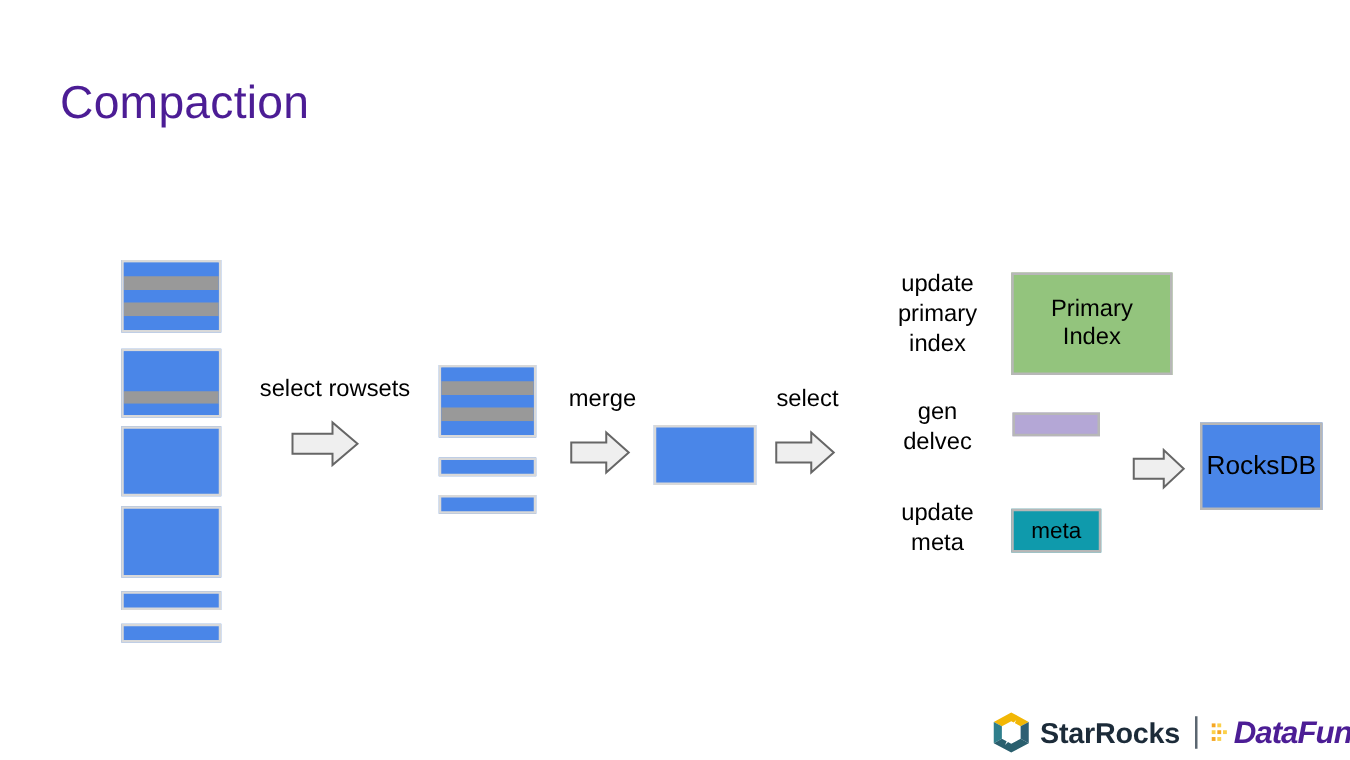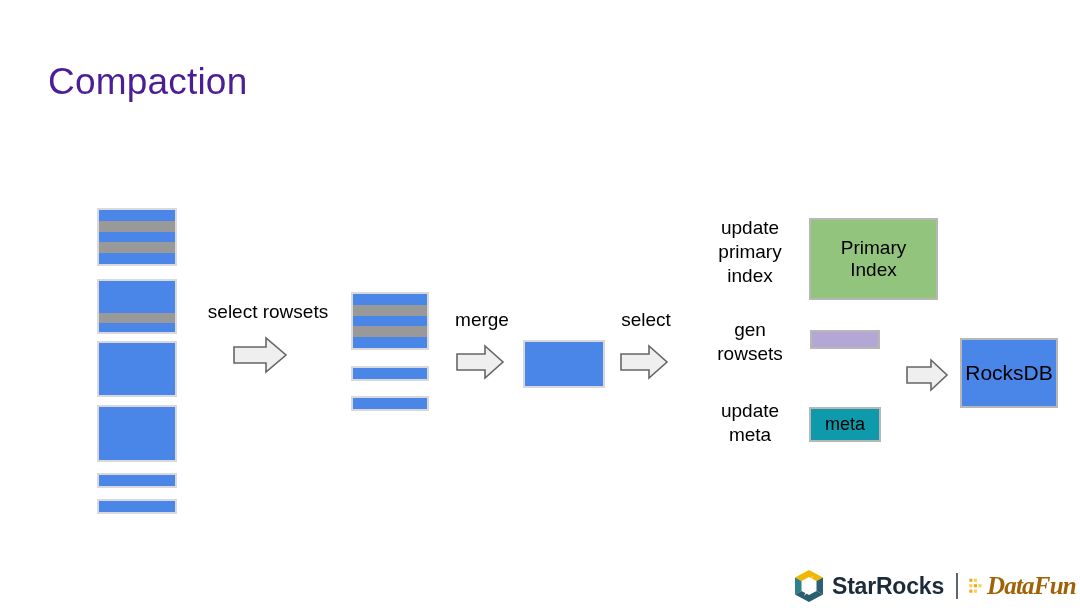--- a/index.html
+++ b/index.html
@@ -96,23 +96,22 @@
     background: #5b6670;
     margin: 0 11px 0 12px;
     flex: 0 0 auto;
   }
   #datafun-logo { display: flex; align-items: baseline; }
   #datafun-dots { width: 17px; height: 20px; margin-right: 1px; align-self: center; }
   #datafun-wordmark {
     font-size: 25px;
     font-weight: bold;
     font-style: italic;
-    color: #a16207;
+    color: #4c1d95;
     letter-spacing: -0.8px;
-    font-family: Liberation Serif, serif;
   }
 </style>
 </head>
 <body>
 
 <div id="slide-title">Compaction</div>
 
 <div>
 
   <div class="rowset-block" style="left:97px; top:208px; width:80px; height:58px;">
@@ -182,21 +181,21 @@
 <div class="step-label" style="left:700px; top:216px; width:100px;">update
 primary
 index</div>
 
 <div class="plain-box" style="left:809px; top:218px; width:129px; height:82px; background:#93c47d; font-size:19px;">
   <span style="white-space: pre-line;">Primary
 Index</span>
 </div>
 
 <div class="step-label" style="left:700px; top:318px; width:100px;">gen
-rowsets</div>
+delvec</div>
 
 <div class="plain-box" style="left:810px; top:330px; width:70px; height:19px; background:#b4a7d6;">
   <span></span>
 </div>
 
 <div class="step-label" style="left:700px; top:399px; width:100px;">update
 meta</div>
 
 <div class="plain-box" style="left:809px; top:407px; width:72px; height:35px; background:#0f9aac; font-size:18px;">
   <span>meta</span>

